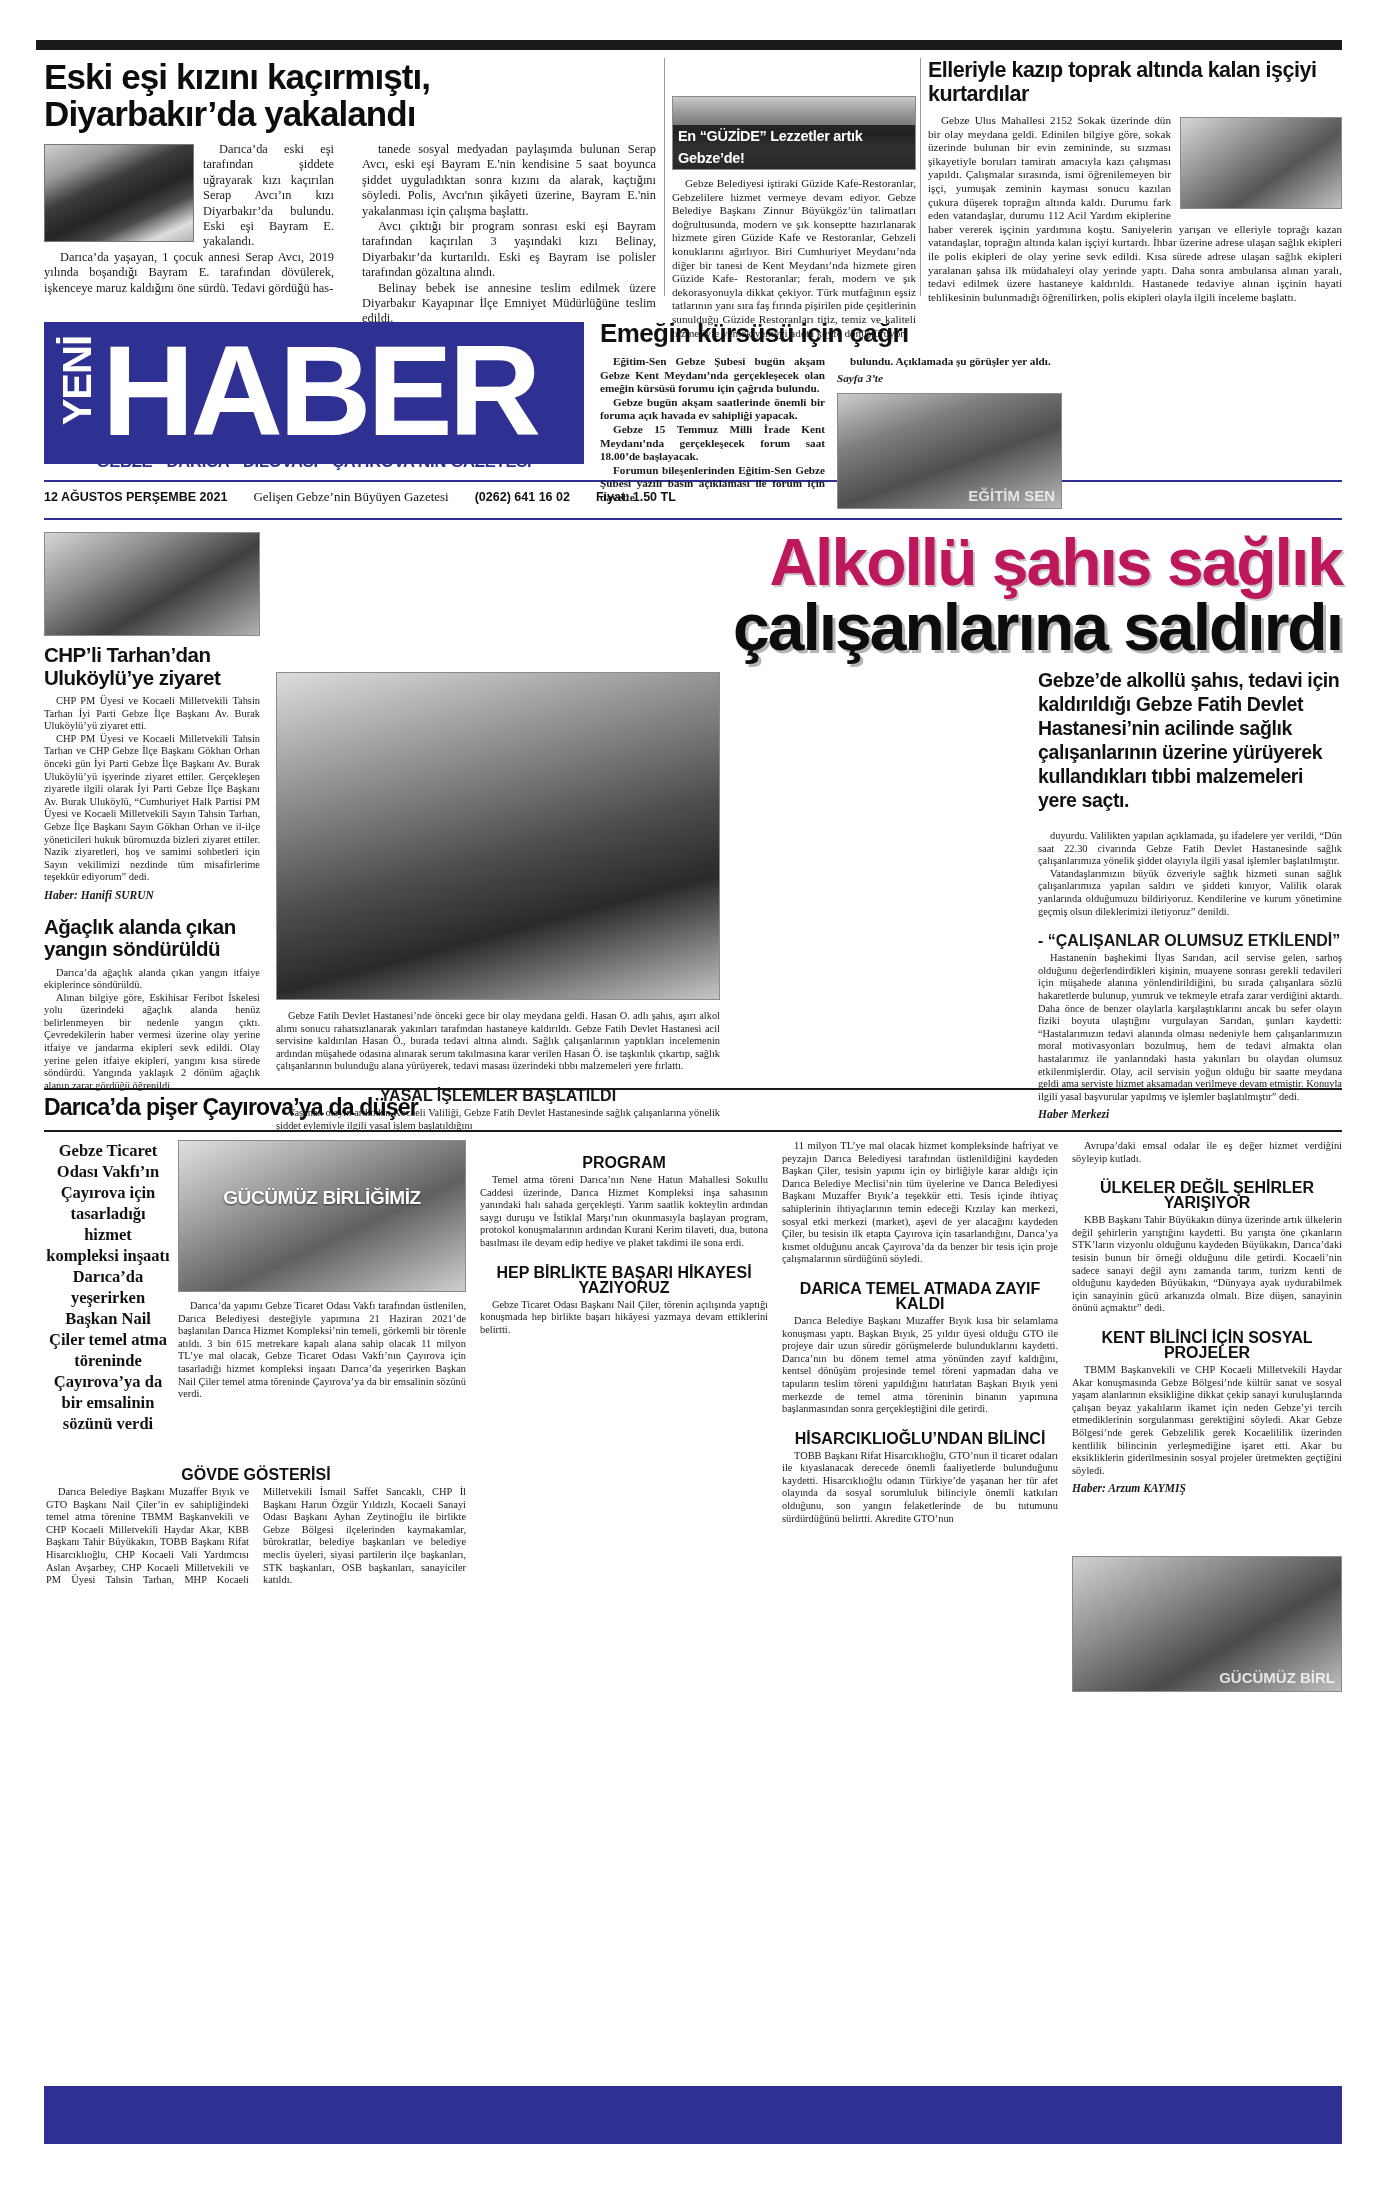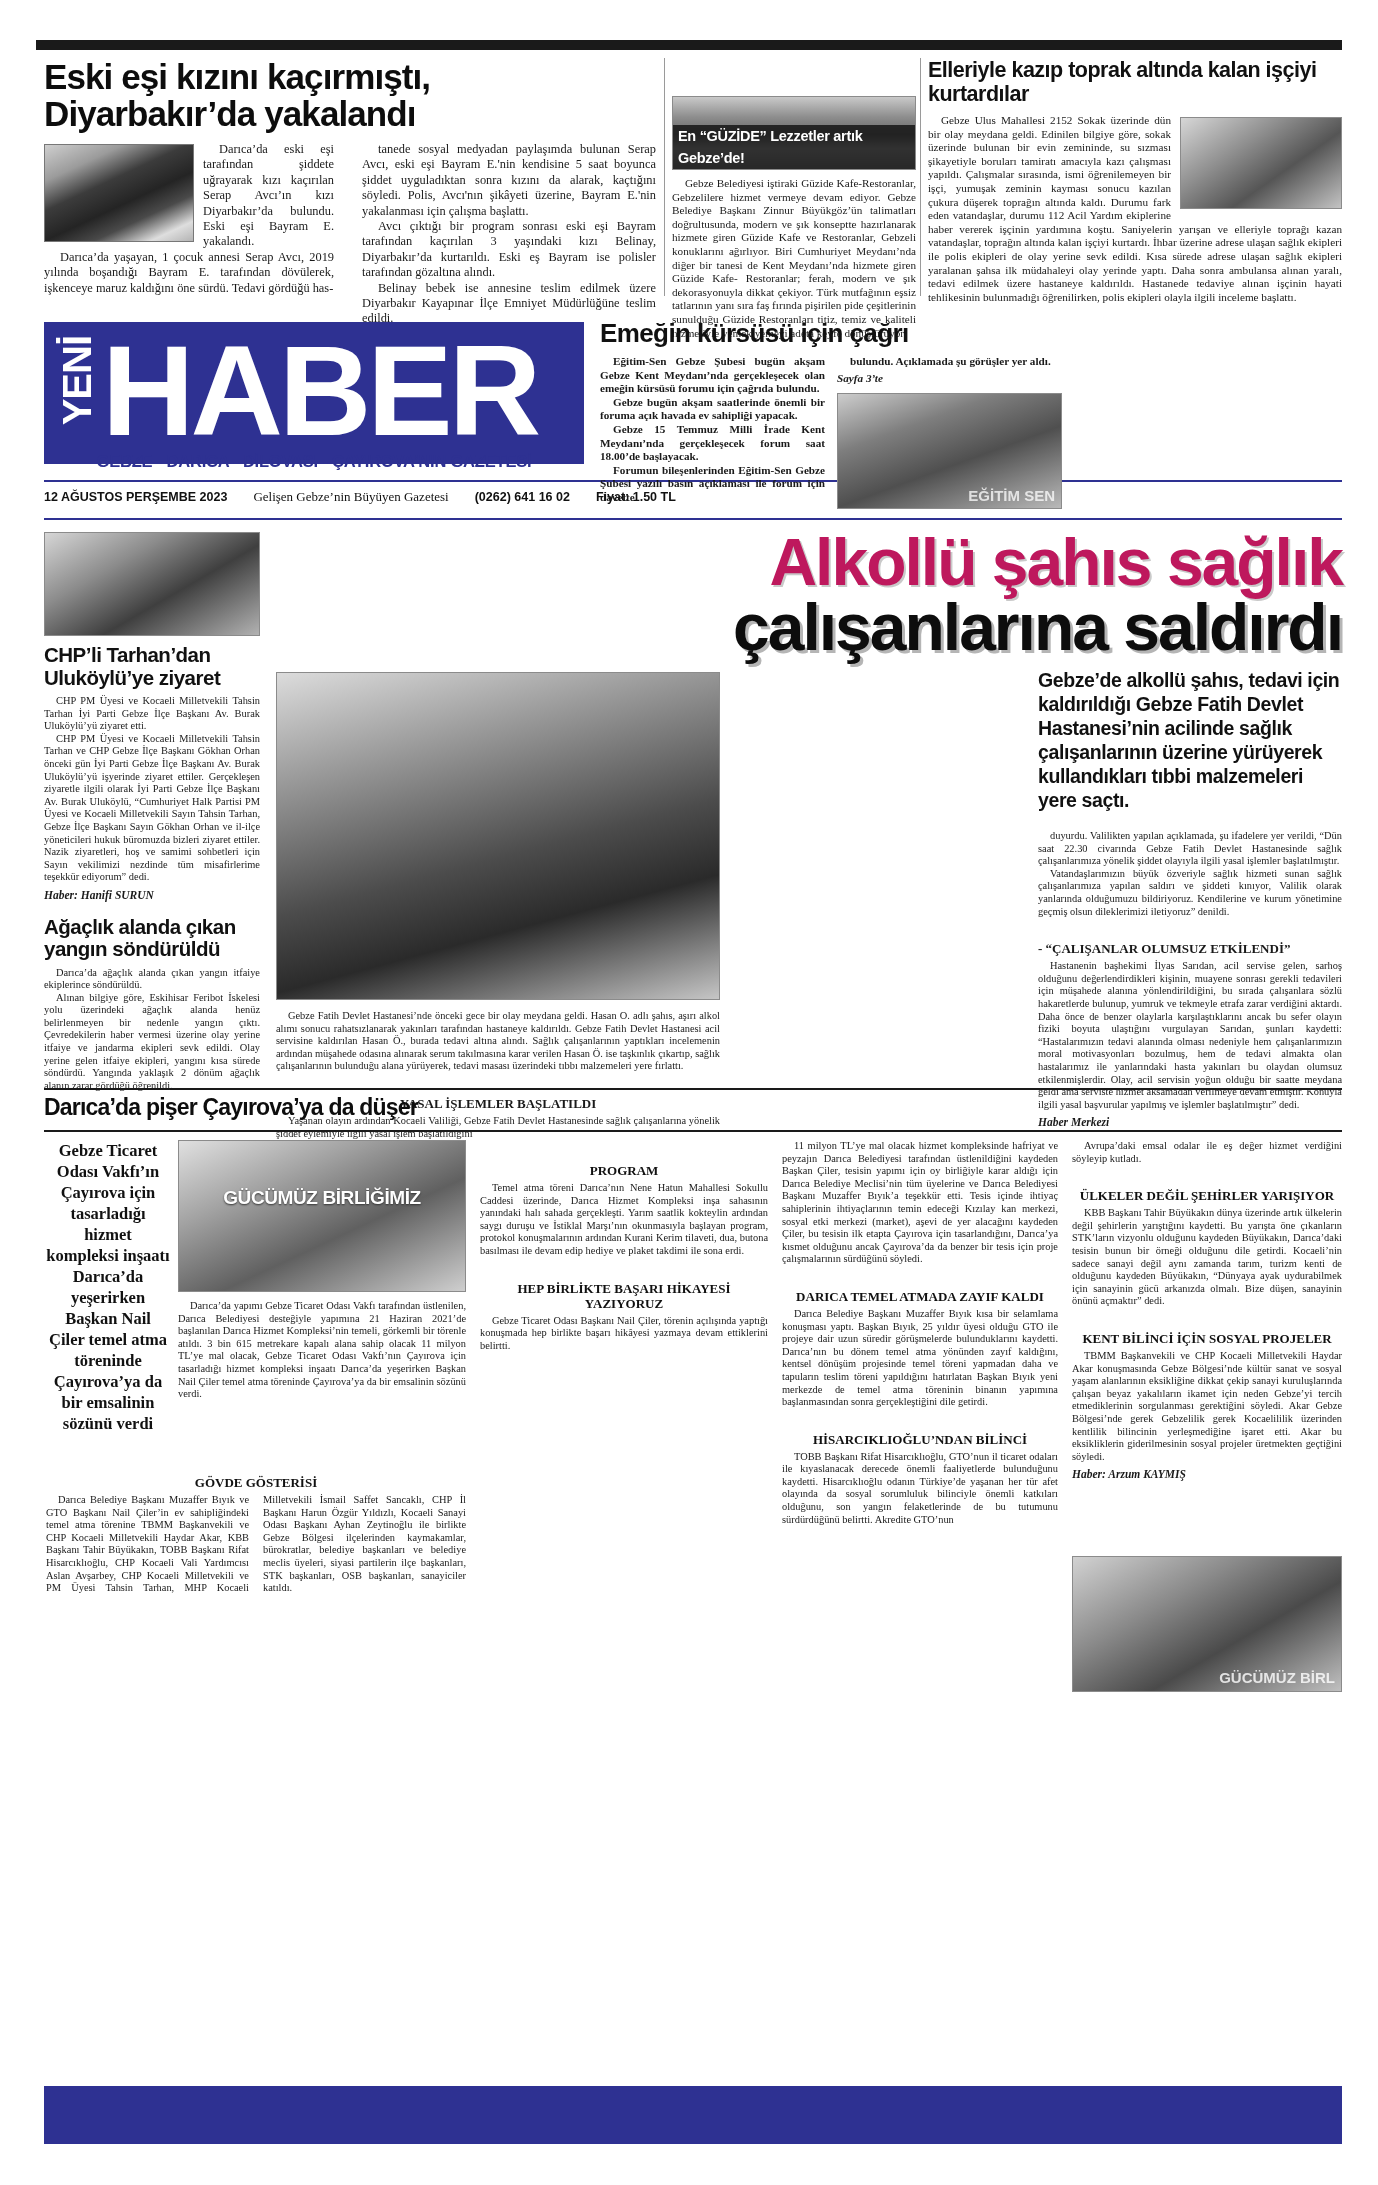--- a/index.html
+++ b/index.html
@@ -220,23 +220,23 @@
     border:1px solid #8b8b8b;
   }
   .dar-photo2 .wm {
     position:absolute; right:6px; bottom:5px; color:rgba(255,255,255,.8);
     font-family:"Liberation Sans", sans-serif; font-weight:bold; font-size:15px;
   }
 
   .bottom-bar { position:absolute; left:44px; top:2086px; width:1298px; height:58px; background:#2e3192; }
 
   .sec-head {
-    font-family:Liberation Serif, serif;
-    font-weight:bold; font-size:13px; line-height:15px;
-    margin:23px 0 4px 0; text-align:center;
+    font-family:Liberation Sans, sans-serif;
+    font-weight:bold; font-size:16px; line-height:15px;
+    margin:15px 0 4px 0; text-align:center;
   }
   .byline { font-family:"Liberation Serif", serif; font-weight:bold; font-style:italic; font-size:11.5px; margin-top:5px; }
 </style>
 </head>
 <body>
 
 <div class="page">
 
   <div class="top-band"></div>
 
@@ -276,21 +276,21 @@
     </div>
   </div>
 
   <div class="mast">
     <div class="yeni">YENİ</div>
     <div class="haber">HABER</div>
   </div>
   <div class="mast-tag">GEBZE - DARICA - DİLOVASI - ÇAYIROVA’NIN GAZETESİ</div>
   <div class="mast-rule1"></div>
   <div class="dateline">
-    <span>12 AĞUSTOS PERŞEMBE 2023</span>
+    <span>12 AĞUSTOS PERŞEMBE 2021</span>
     <span class="mid">Gelişen Gebze’nin Büyüyen Gazetesi</span>
     <span>(0262) 641 16 02</span>
     <span>Fiyat: 1.50 TL</span>
   </div>
   <div class="mast-rule2"></div>
 
   <div class="em">
     <h2>Emeğin kürsüsü için çağrı</h2>
     <div class="em-cols">
       <div class="em-c1 small-txt bold">

